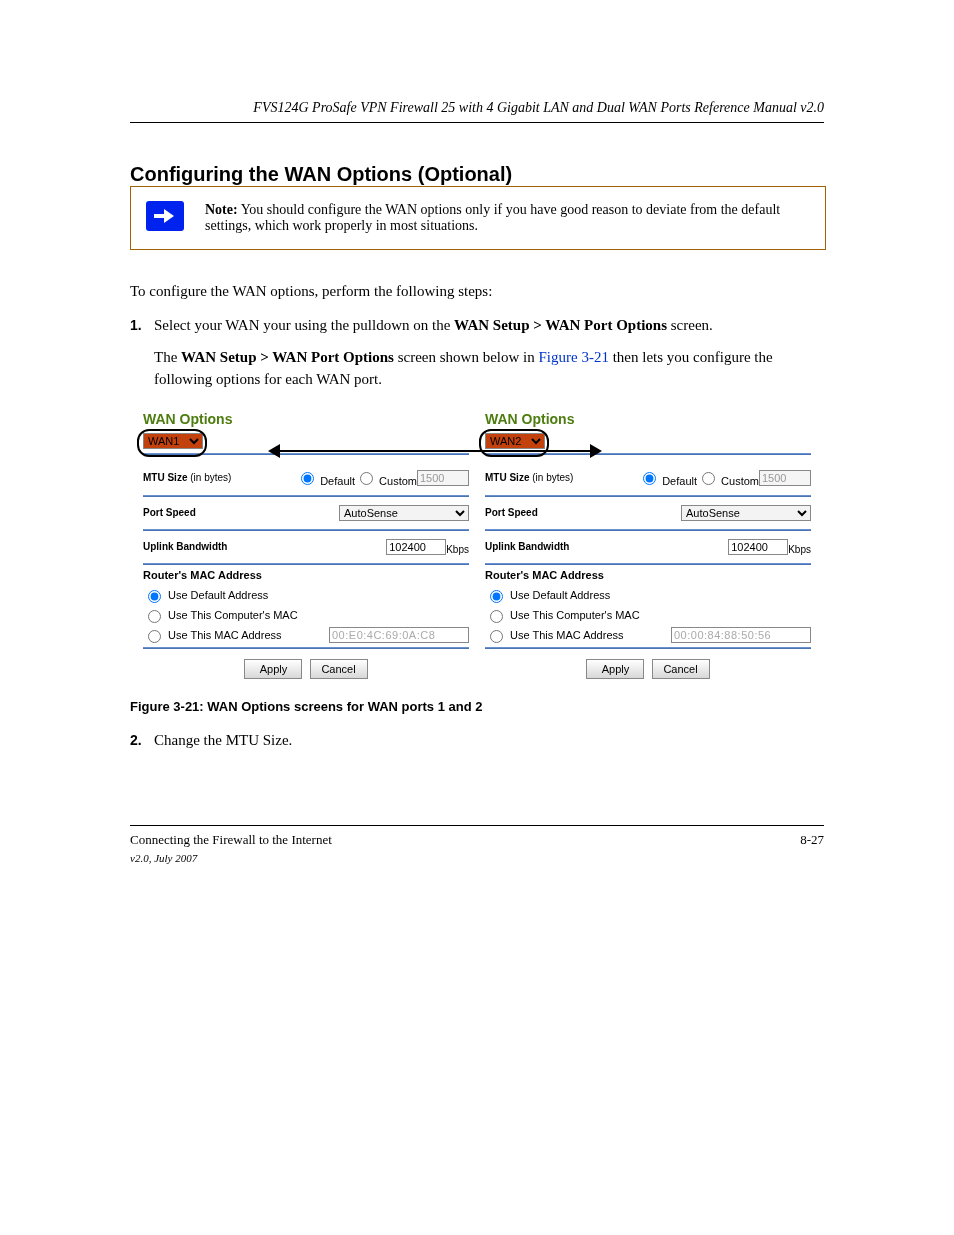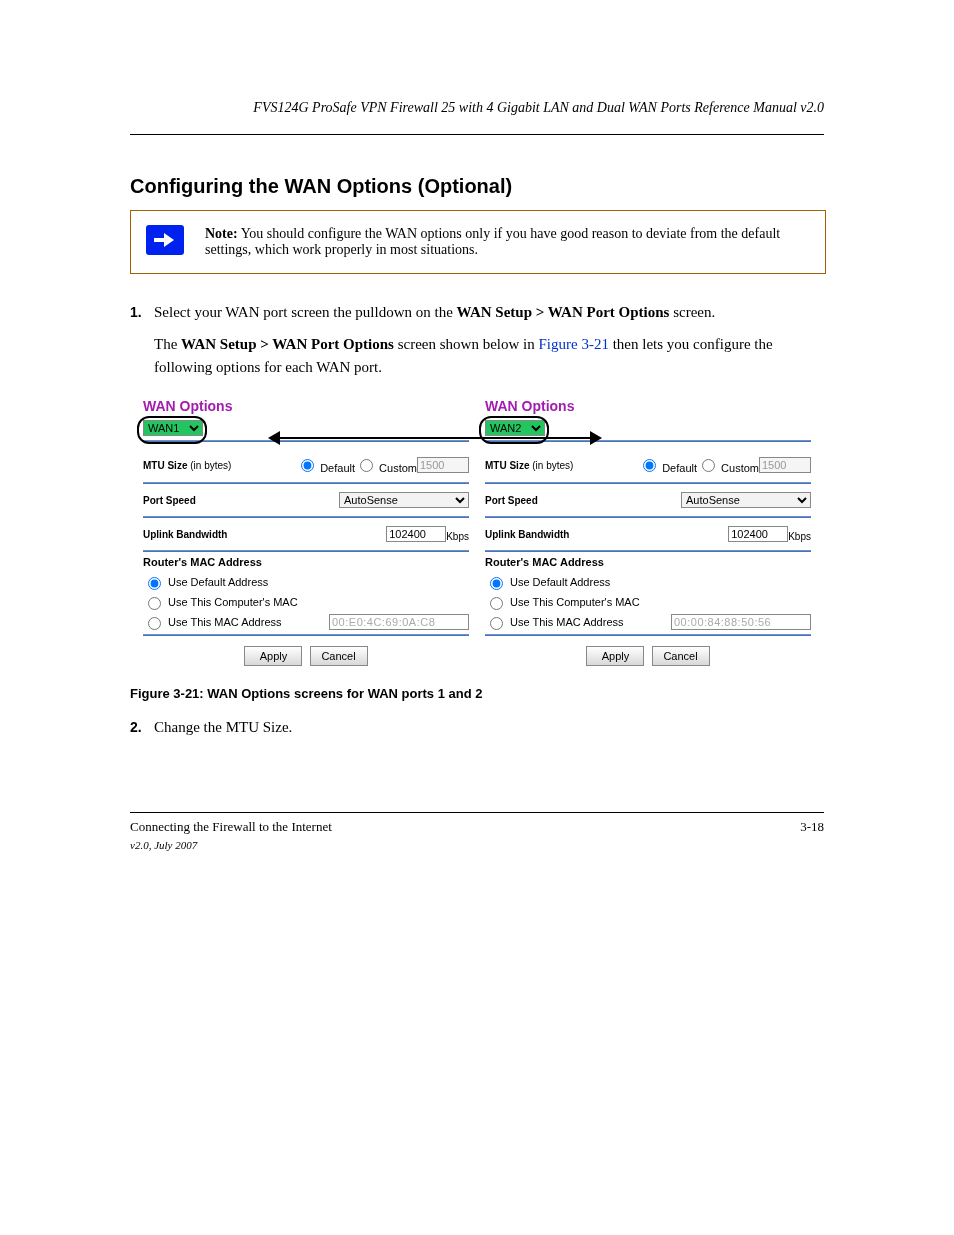--- a/index.html
+++ b/index.html
@@ -14,28 +14,28 @@
     padding: 100px 130px 60px 130px;
     min-height: 1100px;
     position: relative;
     box-sizing: border-box;
   }
   .header {
     text-align: right;
     font-style: italic;
     font-size: 14px;
     border-bottom: 1px solid #000;
-    padding-bottom: 18px;
+    padding-bottom: 6px;
     margin-bottom: 40px;
   }
   .h2 {
     font-family: Arial, sans-serif;
     font-size: 20px;
     font-weight: bold;
-    margin-bottom: 12px;
+    margin-bottom: 0;
   }
   .note-box {
     display: table;
     border: 1px solid #a16207;
     width: 100%;
     margin-bottom: 30px;
   }
   .note-cell {
     display: table-cell;
     vertical-align: middle;
@@ -91,21 +91,21 @@
   .wan-panel {
     width: 342px;
     background: #fff;
     border: 0;
     padding: 6px 8px 8px 8px;
     font-family: Arial, sans-serif;
     font-size: 11px;
     box-sizing: border-box;
   }
   .wan-title {
-    color: #a21caf;
+    color: #4d7c0f;
     font-weight: bold;
     font-size: 14px;
     margin-bottom: 6px;
   }
   .wan-divider {
     height: 2px;
     background: linear-gradient(#7aa0da,#3b65a9);
     margin: 4px 0 8px 0;
   }
   .wan-select-row {
@@ -123,21 +123,21 @@
     border-radius: 12px;
     pointer-events: none;
   }
   select, input[type="text"] {
     font-family: Arial, sans-serif;
     font-size: 11px;
     box-sizing: border-box;
   }
   .wan-select {
     width: 60px;
-    background: #22c55e;
+    background: #c2410c;
     border: 1px solid #888;
   }
   .wan-row {
     display: flex;
     justify-content: space-between;
     align-items: center;
     padding: 6px 0;
   }
   .wan-row-label {
     font-weight: bold;
@@ -292,25 +292,26 @@
 
 <div class="note-box">
   <div class="note-cell note-icon-cell">
     <span class="note-icon"></span>
   </div>
   <div class="note-cell note-text-cell">
     <span><strong>Note:</strong><span> You should configure the WAN options only if you have good reason to deviate from the default settings, which work properly in most situations.</span></span>
   </div>
 </div>
 
+<div class="body-text">To configure the WAN options, perform the following steps:</div>
 
 <div class="steps-row">
   <div class="step-num">1.</div>
   <div class="step-text">
-    <span>Select your WAN port screen the pulldown on the </span><strong>WAN Setup &gt; WAN Port Options</strong><span> screen.</span>
+    <span>Select your WAN your using the pulldown on the </span><strong>WAN Setup &gt; WAN Port Options</strong><span> screen.</span>
   </div>
 </div>
 
 <div class="body-text" style="margin-top:12px; margin-left:24px;">
   <span>The </span><strong>WAN Setup &gt; WAN Port Options</strong><span> screen shown below in </span><span style="color:#0033cc;">Figure 3-21</span><span> then lets you configure the following options for each WAN port.</span>
 </div>
 
 <div class="figures-wrapper">
   <div class="arrow-between"></div>
   <div class="figures">
@@ -447,16 +448,16 @@
 <div class="steps-row" style="margin-top:18px;">
   <div class="step-num">2.</div>
   <div class="step-text">Change the MTU Size.</div>
 </div>
 
 <div class="footer">
   <div>
     <div class="footer-left">Connecting the Firewall to the Internet</div>
     <div class="version">v2.0, July 2007</div>
   </div>
-  <div class="footer-right">3-18</div>
+  <div class="footer-right">8-27</div>
 </div>
 
 </div>
 
 </body></html>

